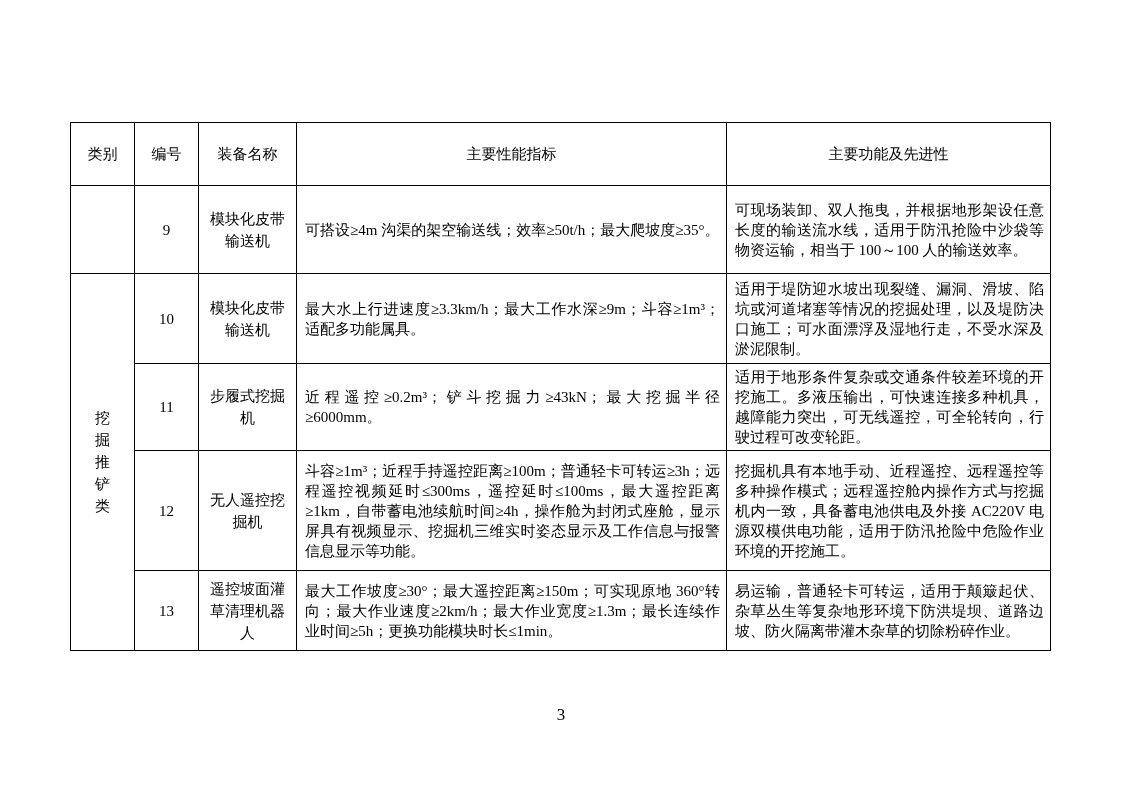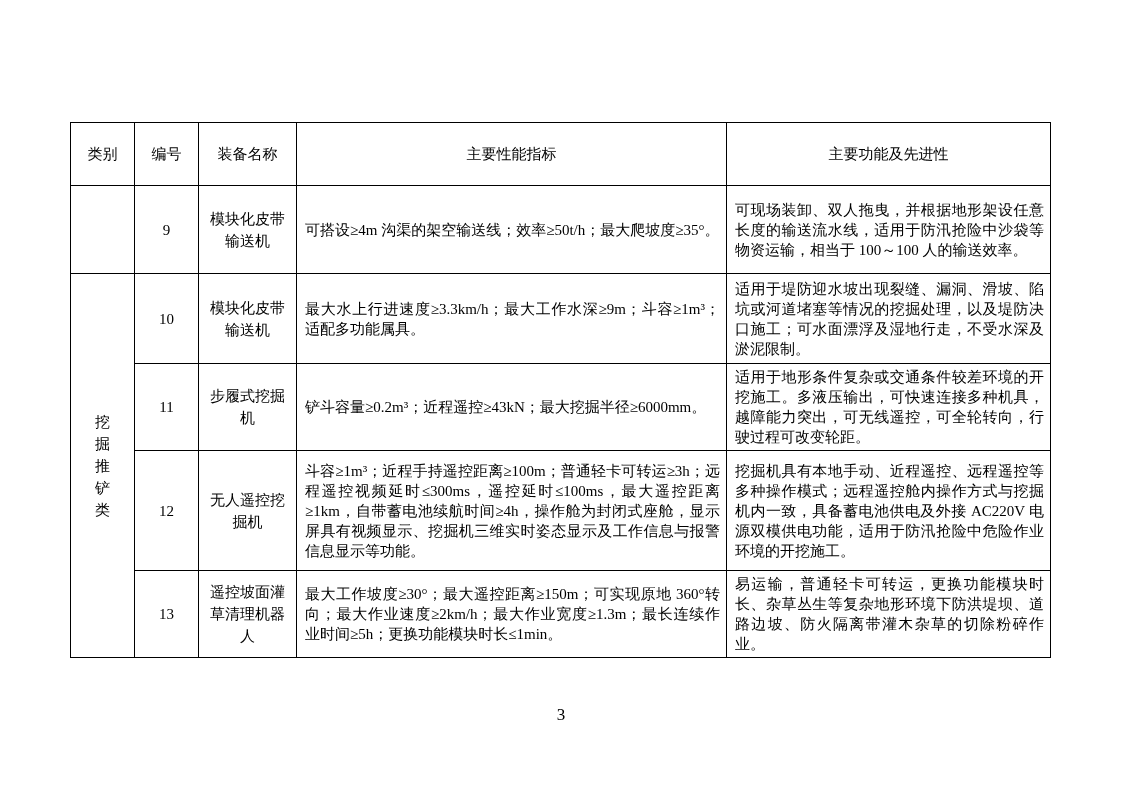--- a/index.html
+++ b/index.html
@@ -102,33 +102,33 @@
       </td>
       <td class="cell-center">10</td>
       <td class="cell-center">模块化皮带输送机</td>
       <td class="cell-text">最大水上行进速度≥3.3km/h；最大工作水深≥9m；斗容≥1m³；适配多功能属具。</td>
       <td class="cell-text">适用于堤防迎水坡出现裂缝、漏洞、滑坡、陷坑或河道堵塞等情况的挖掘处理，以及堤防决口施工；可水面漂浮及湿地行走，不受水深及淤泥限制。</td>
     </tr>
 
     <tr style="height:82px">
       <td class="cell-center">11</td>
       <td class="cell-center">步履式挖掘机</td>
-      <td class="cell-text">铲斗容量≥0.2m³；近程遥控≥43kN；最大挖掘半径≥6000mm。</td>
+      <td class="cell-text">近程遥控≥0.2m³；铲斗挖掘力≥43kN；最大挖掘半径≥6000mm。</td>
       <td class="cell-text">适用于地形条件复杂或交通条件较差环境的开挖施工。多液压输出，可快速连接多种机具，越障能力突出，可无线遥控，可全轮转向，行驶过程可改变轮距。</td>
     </tr>
 
     <tr style="height:120px">
       <td class="cell-center">12</td>
       <td class="cell-center">无人遥控挖掘机</td>
       <td class="cell-text">斗容≥1m³；近程手持遥控距离≥100m；普通轻卡可转运≥3h；远程遥控视频延时≤300ms，遥控延时≤100ms，最大遥控距离≥1km，自带蓄电池续航时间≥4h，操作舱为封闭式座舱，显示屏具有视频显示、挖掘机三维实时姿态显示及工作信息与报警信息显示等功能。</td>
       <td class="cell-text">挖掘机具有本地手动、近程遥控、远程遥控等多种操作模式；远程遥控舱内操作方式与挖掘机内一致，具备蓄电池供电及外接 AC220V 电源双模供电功能，适用于防汛抢险中危险作业环境的开挖施工。</td>
     </tr>
 
     <tr style="height:80px">
       <td class="cell-center">13</td>
       <td class="cell-center">遥控坡面灌草清理机器人</td>
       <td class="cell-text">最大工作坡度≥30°；最大遥控距离≥150m；可实现原地 360°转向；最大作业速度≥2km/h；最大作业宽度≥1.3m；最长连续作业时间≥5h；更换功能模块时长≤1min。</td>
-      <td class="cell-text">易运输，普通轻卡可转运，更换功能模块时长、杂草丛生等复杂地形环境下防洪堤坝、道路边坡、防火隔离带灌木杂草的切除粉碎作业。</td>
+      <td class="cell-text">易运输，普通轻卡可转运，适用于颠簸起伏、杂草丛生等复杂地形环境下防洪堤坝、道路边坡、防火隔离带灌木杂草的切除粉碎作业。</td>
     </tr>
   </tbody>
 </table>
 
 <div class="page-number">3</div>
 
 </body></html>

